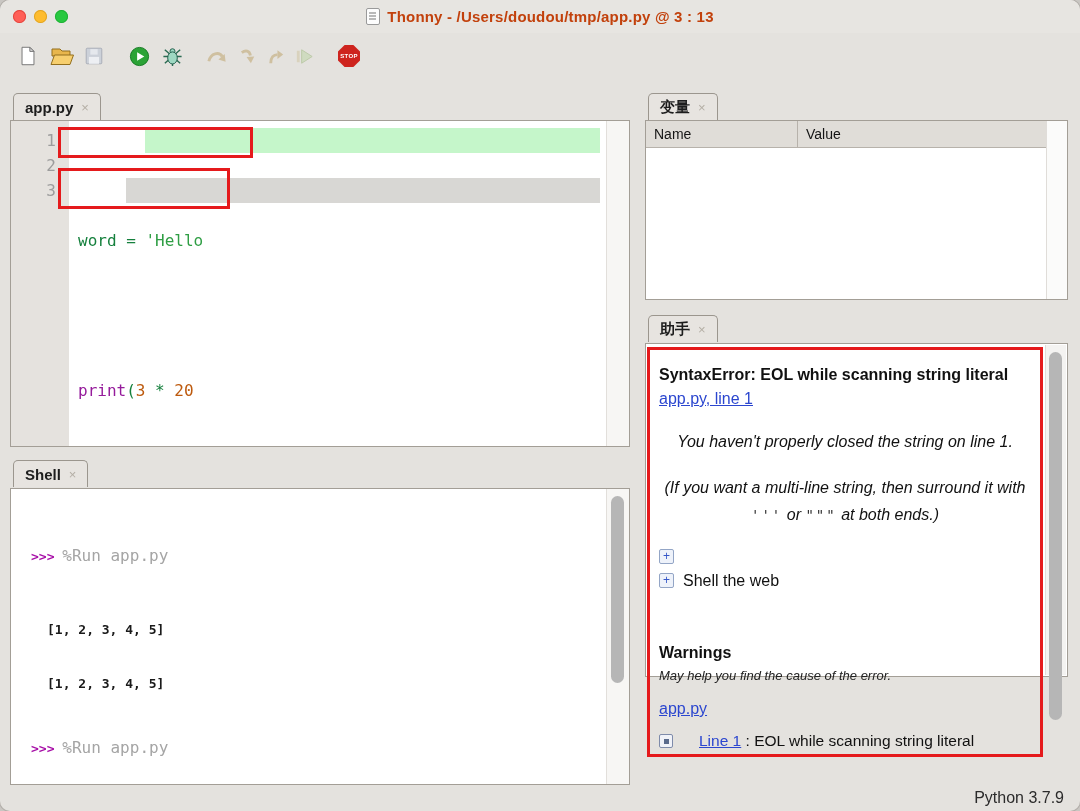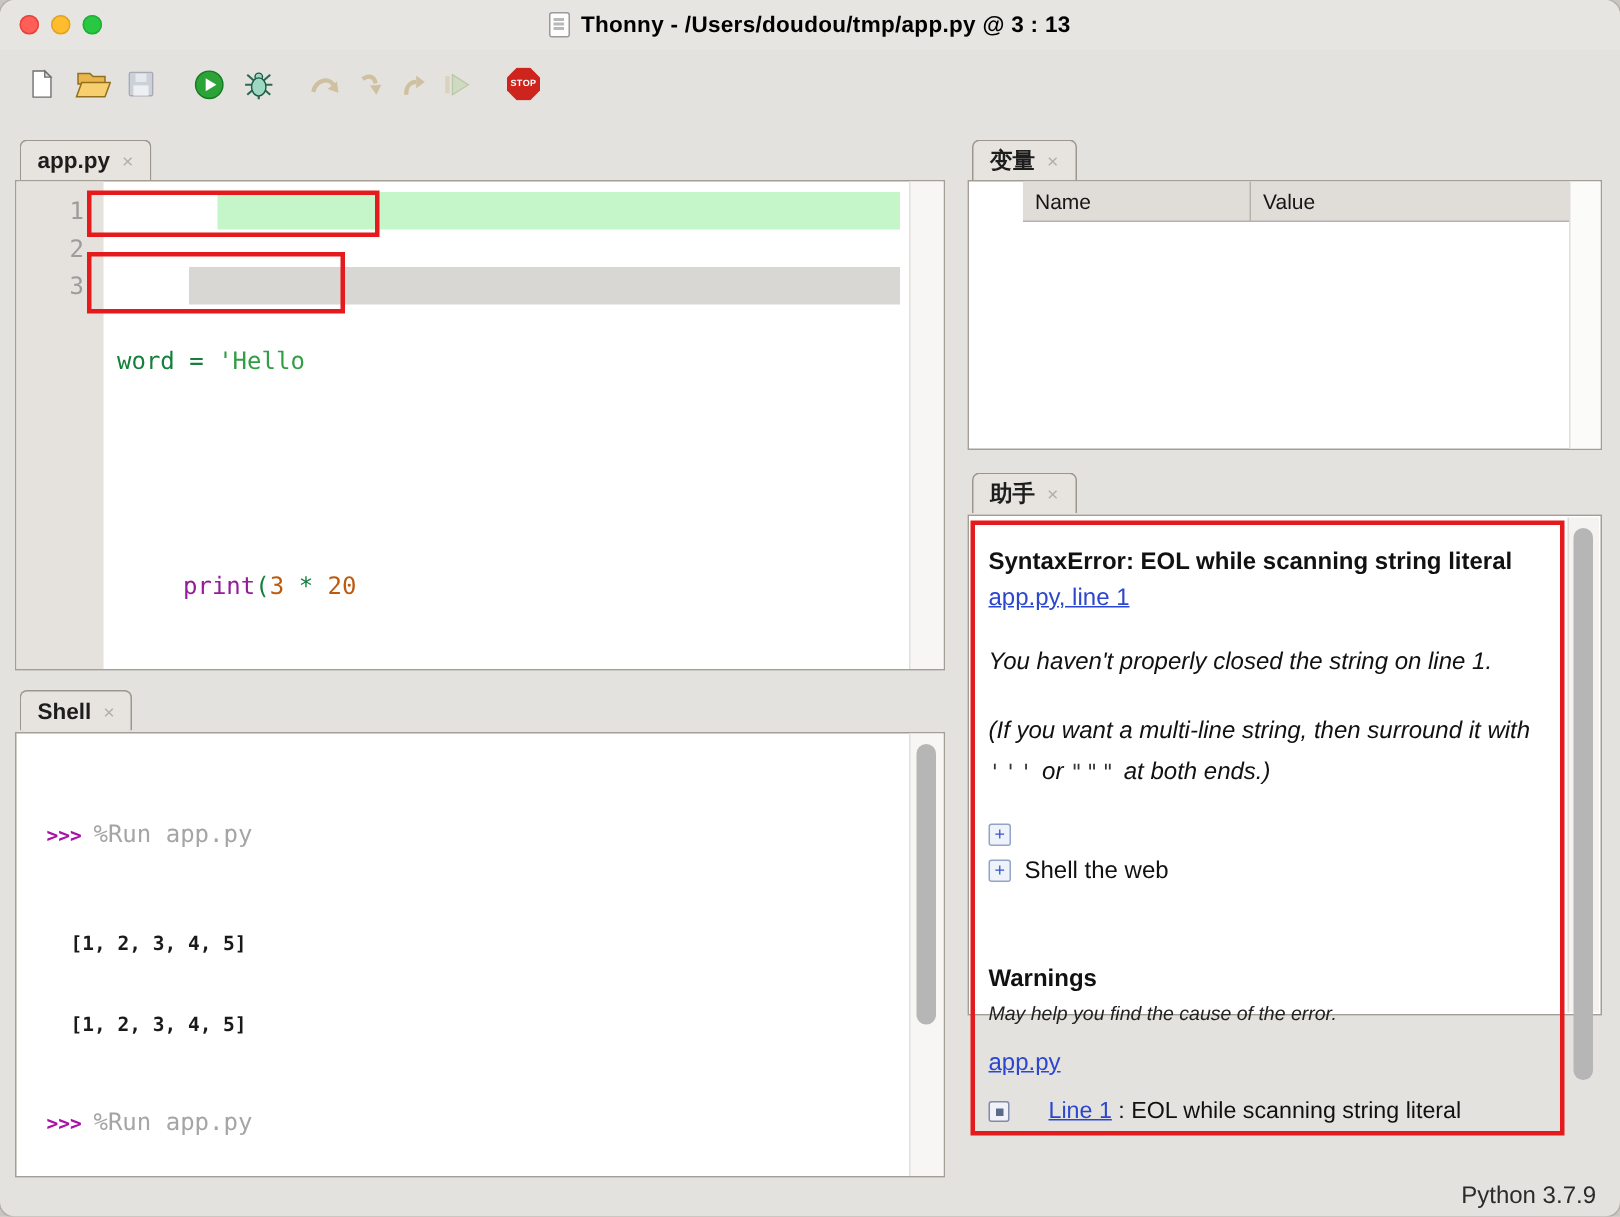--- a/index.html
+++ b/index.html
@@ -12,21 +12,21 @@
   .lights { position:absolute; left:13px; top:10px; display:flex; gap:8px; }
   .light { width:13px; height:13px; border-radius:50%; }
   .light.red { background:#ff5f57; box-shadow:inset 0 0 0 1px #e2443d; }
   .light.yellow { background:#febc2e; box-shadow:inset 0 0 0 1px #e0a423; }
   .light.green { background:#28c840; box-shadow:inset 0 0 0 1px #1faf35; }
   .title-wrap { display:flex; align-items:center; gap:7px; }
   .doc-icon { width:12px; height:15px; background:#fdfdfd; border:1px solid #9a9a9a; border-radius:2px;
               position:relative; }
   .doc-icon::after { content:""; position:absolute; left:2px; top:3px; width:7px; height:1.5px;
                      background:#b9b9b9; box-shadow:0 3px 0 #b9b9b9, 0 6px 0 #b9b9b9; }
-  .title-text { font-size:15px; font-weight:700; color:#000000; letter-spacing:.2px; }
+  .title-text { font-size:15px; font-weight:700; color:#c2410c; letter-spacing:.2px; }
 
   
   .toolbar { position:absolute; left:0; top:40px; width:100%; height:38px; }
   .tool { position:absolute; top:4px; width:24px; height:24px; display:flex; align-items:center;
           justify-content:center; }
   .stop-shape { width:22px; height:22px; background:#ce241e;
           clip-path:polygon(30% 0,70% 0,100% 30%,100% 70%,70% 100%,30% 100%,0 70%,0 30%);
           color:#fff; font-size:6px; font-weight:700; display:flex; align-items:center;
           justify-content:center; letter-spacing:.3px; font-family:"Liberation Sans",sans-serif; }
 
@@ -42,53 +42,53 @@
   .gutter { width:58px; background:#e5e2de; padding-top:7px; box-sizing:border-box;
             font-family:"DejaVu Sans Mono",monospace; font-size:16px; line-height:25px;
             color:#9c9c9c; text-align:right; padding-right:13px; }
   .code-area { flex:1; position:relative; padding-top:7px; font-family:"DejaVu Sans Mono",monospace;
                font-size:16px; line-height:25px; white-space:pre; overflow:hidden; }
   .code-line { position:relative; height:25px; padding-left:9px; z-index:1; }
   .hl-green { position:absolute; left:76px; right:6px; top:7px; height:25px; background:#c5f6ca; z-index:0; }
   .hl-gray  { position:absolute; left:57px; right:6px; top:57px; height:25px; background:#d8d7d4; z-index:0; }
   .tok-plain { color:#15803d; }
   .tok-str { color:#2f9e44; }
-  .tok-kw { color:#951b9b;margin-left:44px; }
+  .tok-kw { color:#951b9b; }
   .tok-num { color:#bd5a0e; }
   .v-scroll { width:22px; background:#f7f6f4; border-left:1px solid #e2dfdb; position:relative; }
   .thumb { position:absolute; left:4px; width:13px; border-radius:7px; background:#b6b6b6; }
 
   
   .shell-body { left:10px; top:488px; width:620px; height:297px; display:flex; }
   .shell-text { flex:1; padding:22px 0 0 20px; font-family:"DejaVu Sans Mono",monospace;
                 font-size:13px; font-weight:600; line-height:18px; color:#1a1a1a; white-space:pre; overflow:hidden; }
   .s-line { height:18px; }
   .prompt { color:#a811a8; font-weight:700; }
   .runcmd { color:#a5a5a5; font-weight:400; font-size:16px; }
   .mt20 { margin-top:20px; } .mt10 { margin-top:10px; }
 
   
   .vars-body { left:645px; top:120px; width:423px; height:180px; display:flex; }
-  .vars-table { flex:1; display:flex; flex-direction:column;padding-left:36px; }
+  .vars-table { flex:1; display:flex; flex-direction:column; }
   .vars-header { display:flex; height:27px; }
   .th { background:#e0ddd8; border-right:1px solid #b7b2ab; border-bottom:1px solid #b7b2ab;
         font-size:14px; color:#151515; display:flex; align-items:center; padding-left:8px; box-sizing:border-box; }
   .th.name { width:152px; } .th.value { flex:1; border-right:none; }
   .vars-scroll { width:20px; background:#fbfbfa; border-left:1px solid #e0ddd9; }
 
   
   .assist-body { left:645px; top:343px; width:423px; height:334px; }
   .assist-scroll { position:absolute; right:1px; top:1px; bottom:1px; width:20px; background:#f4f3f1;
                    border-left:1px solid #e0ddd9; }
   .assist-thumb { position:absolute; left:3px; top:7px; width:13px; height:368px; border-radius:7px; background:#b6b6b6; }
   .assist-content { position:absolute; left:13px; top:0; width:372px; font-size:16px; color:#111; }
   .a-title { font-weight:700; margin-top:20px; line-height:21px; }
   .a-link { color:#2b46cf; text-decoration:underline; }
   .a-loc { margin-top:3px; line-height:21px; }
-  .a-para { font-style:italic; margin-top:19px; line-height:27px; }
+  .a-para { font-style:italic; margin-top:19px; line-height:27px;text-align:center; }
   .a-code { font-family:"DejaVu Sans Mono",monospace; font-style:normal; font-size:14px; letter-spacing:2px; color:#333; }
   .a-action { margin-top:5px; line-height:23px; display:flex; align-items:center; gap:9px; }
   .a-actions { margin-top:20px; }
   .plusbox { width:13px; height:13px; border:1px solid #93a5c6; background:#eef2fa; color:#3556c8;
              font-size:12px; line-height:12px; text-align:center; border-radius:2px; flex:0 0 auto; }
   .a-warn-title { font-weight:700; margin-top:52px; }
   .a-warn-sub { font-style:italic; font-size:13px; margin-top:6px; color:#222; }
   .a-file { margin-top:17px; }
   .a-warn-line { margin-top:14px; display:flex; align-items:center; gap:26px; font-size:15.5px; }
   .sqbox { width:12px; height:12px; border:1px solid #7e8baa; background:#f0f2f8; border-radius:2px;

